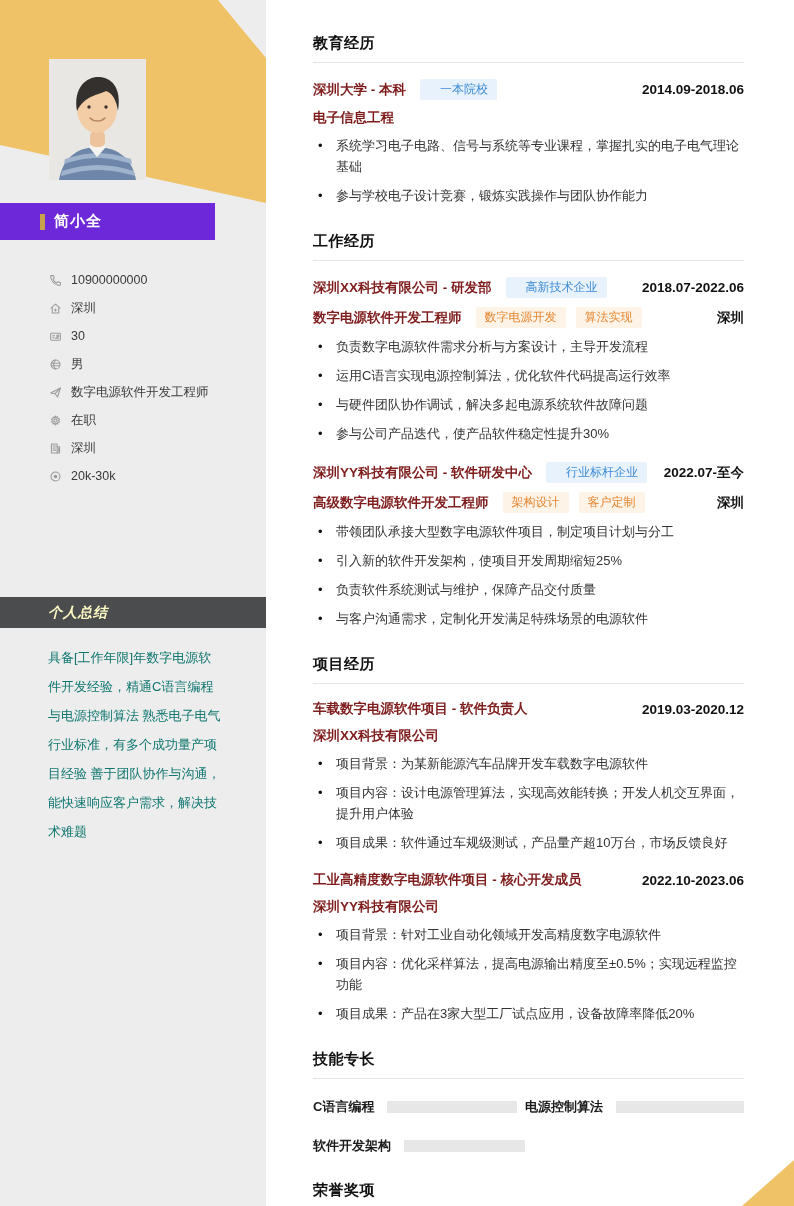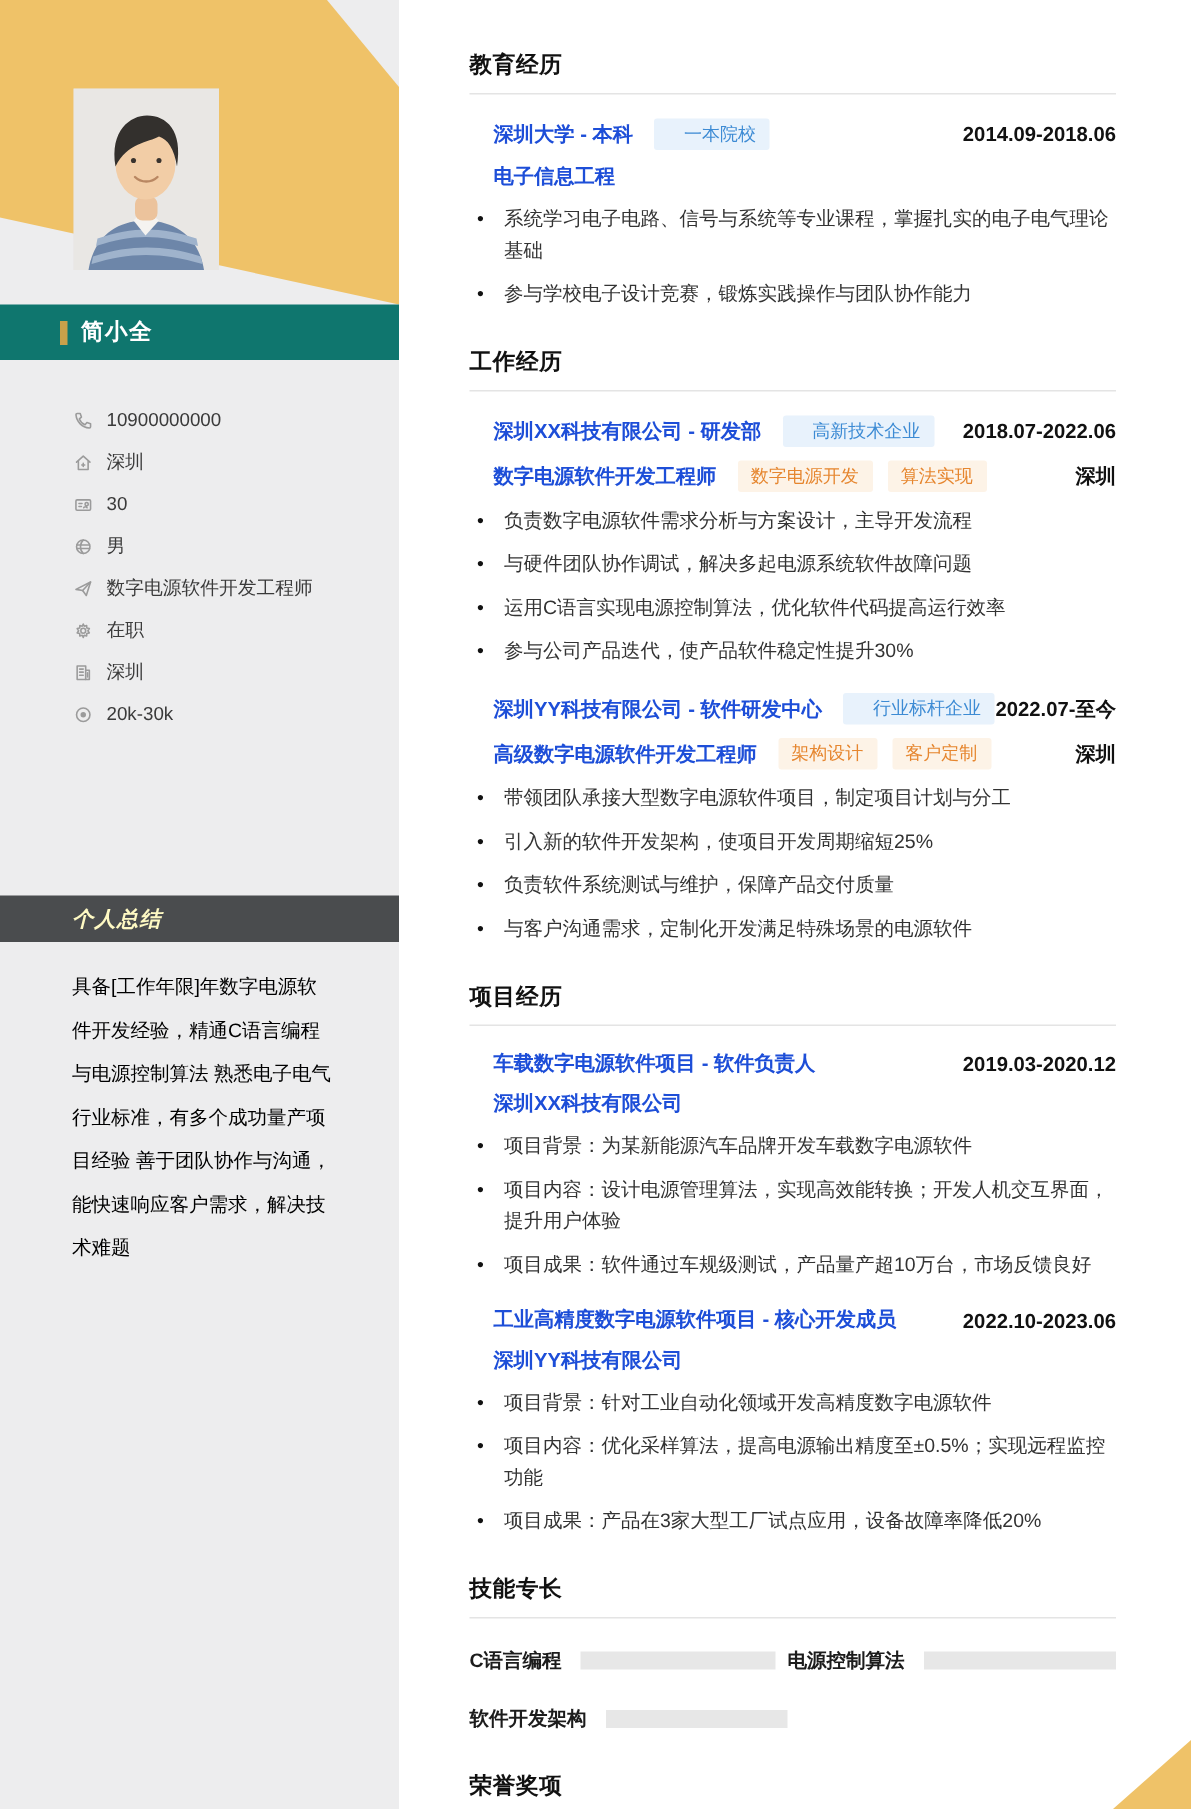--- a/index.html
+++ b/index.html
@@ -5,40 +5,40 @@
   html,body{margin:0;padding:0;}
   body{
     width:794px;height:1206px;position:relative;background:#ffffff;
     font-family:"Liberation Sans","DejaVu Sans",sans-serif;
     color:#2f2f2f;overflow:hidden;
   }
   
   .sidebar{position:absolute;left:0;top:0;width:266px;height:1206px;background:#ededee;}
   .deco-top{position:absolute;left:0;top:0;width:266px;height:210px;}
   .photo{position:absolute;left:49px;top:59px;width:97px;height:121px;background:#e8e6e3;overflow:hidden;}
-  .namebar{position:absolute;left:0;top:203px;width:266px;height:37px;background:#0f766e;display:flex;align-items:center;}
+  .namebar{position:absolute;left:0;top:203px;width:215px;height:37px;background:#6d28d9;display:flex;align-items:center;}
   .name-accent{width:5px;height:16px;background:#c9a14a;margin-left:40px;}
   .name-text{color:#ffffff;font-size:15px;font-weight:bold;margin-left:9px;letter-spacing:1px;}
   .contact{position:absolute;left:48px;top:266px;width:200px;}
   .contact-item{display:flex;align-items:center;height:28px;}
   .contact-item .cicon{width:14px;height:14px;flex:0 0 14px;display:flex;align-items:center;justify-content:center;}
   .contact-item .cicon svg{width:13px;height:13px;stroke:#9b9b9b;fill:none;stroke-width:1.3;stroke-linecap:round;stroke-linejoin:round;}
   .contact-item .ctext{margin-left:9px;font-size:12.5px;color:#3a3a3a;}
   .summarybar{position:absolute;left:0;top:597px;width:266px;height:31px;background:#4a4c4e;display:flex;align-items:center;}
   .summarybar .stitle{color:#fef9c3;font-size:14px;font-weight:bold;margin-left:48px;letter-spacing:1px;font-style:italic;}
-  .summary-text{position:absolute;left:48px;top:643px;width:176px;font-size:13px;line-height:29px;color:#000000;}
+  .summary-text{position:absolute;left:48px;top:643px;width:176px;font-size:13px;line-height:29px;color:#0f766e;}
   
   .main{position:absolute;left:313px;top:34px;width:431px;}
   .section{margin-top:26px;}
   .section:first-child{margin-top:0;}
   .sec-header{font-size:15px;font-weight:bold;color:#111;padding-bottom:9px;border-bottom:1px solid #e4e4e4;letter-spacing:.5px;}
   .row{display:flex;align-items:center;margin-top:16px;}
   .row.sub{margin-top:9px;}
   .row .grow{flex:1;}
-  .b135{font-size:13.5px;font-weight:bold;color:#1d4ed8;margin-left:16px;}
+  .b135{font-size:13.5px;font-weight:bold;color:#7f1d1d;}
   .date{font-size:13.5px;font-weight:bold;color:#111;white-space:nowrap;}
   .tag{display:inline-block;font-size:12px;padding:2px 9px;border-radius:2px;margin-left:14px;white-space:nowrap;}
   .tag.blue{color:#3d8bd4;background:#e8f2fc;padding-left:20px;}
   .tag.orange{color:#e6862f;background:#fdf3e7;}
   .tag + .tag{margin-left:10px;}
   ul.bullets{list-style:none;margin:4px 0 0 0;padding:0;}
   ul.bullets li{position:relative;padding-left:23px;margin-top:8px;font-size:13px;line-height:21px;color:#333;}
   ul.bullets li::before{content:"•";position:absolute;left:5px;top:0;color:#111;}
   .job{margin-top:4px;}
   .job + .job{margin-top:18px;}
@@ -199,22 +199,22 @@
       </div>
       <div class="row sub">
         <span class="b135">数字电源软件开发工程师</span>
         <span class="tag orange">数字电源开发</span>
         <span class="tag orange">算法实现</span>
         <span class="grow"></span>
         <span class="date">深圳</span>
       </div>
       <ul class="bullets">
         <li>负责数字电源软件需求分析与方案设计，主导开发流程</li>
+        <li>运用C语言实现电源控制算法，优化软件代码提高运行效率</li>
         <li>与硬件团队协作调试，解决多起电源系统软件故障问题</li>
-        <li>运用C语言实现电源控制算法，优化软件代码提高运行效率</li>
         <li>参与公司产品迭代，使产品软件稳定性提升30%</li>
       </ul>
     </div>
 
     <div class="job">
       <div class="row">
         <span class="b135">深圳YY科技有限公司 - 软件研发中心</span>
         <span class="tag blue">行业标杆企业</span>
         <span class="grow"></span>
         <span class="date">2022.07-至今</span>

